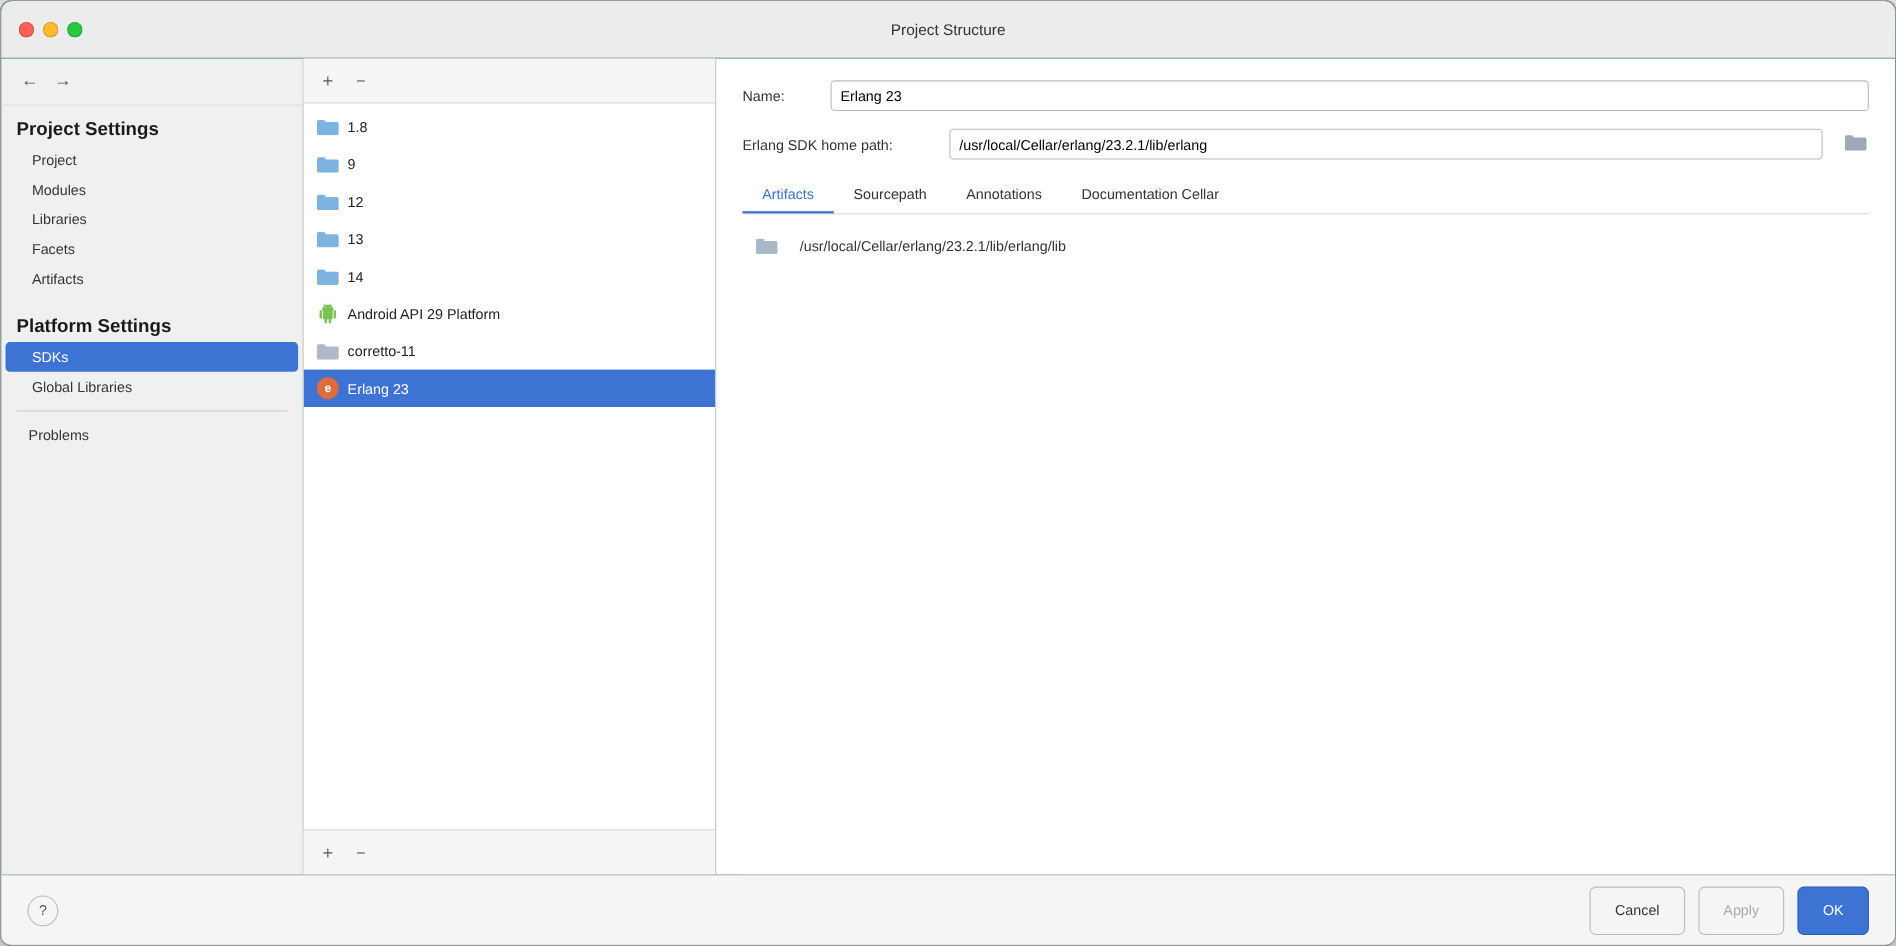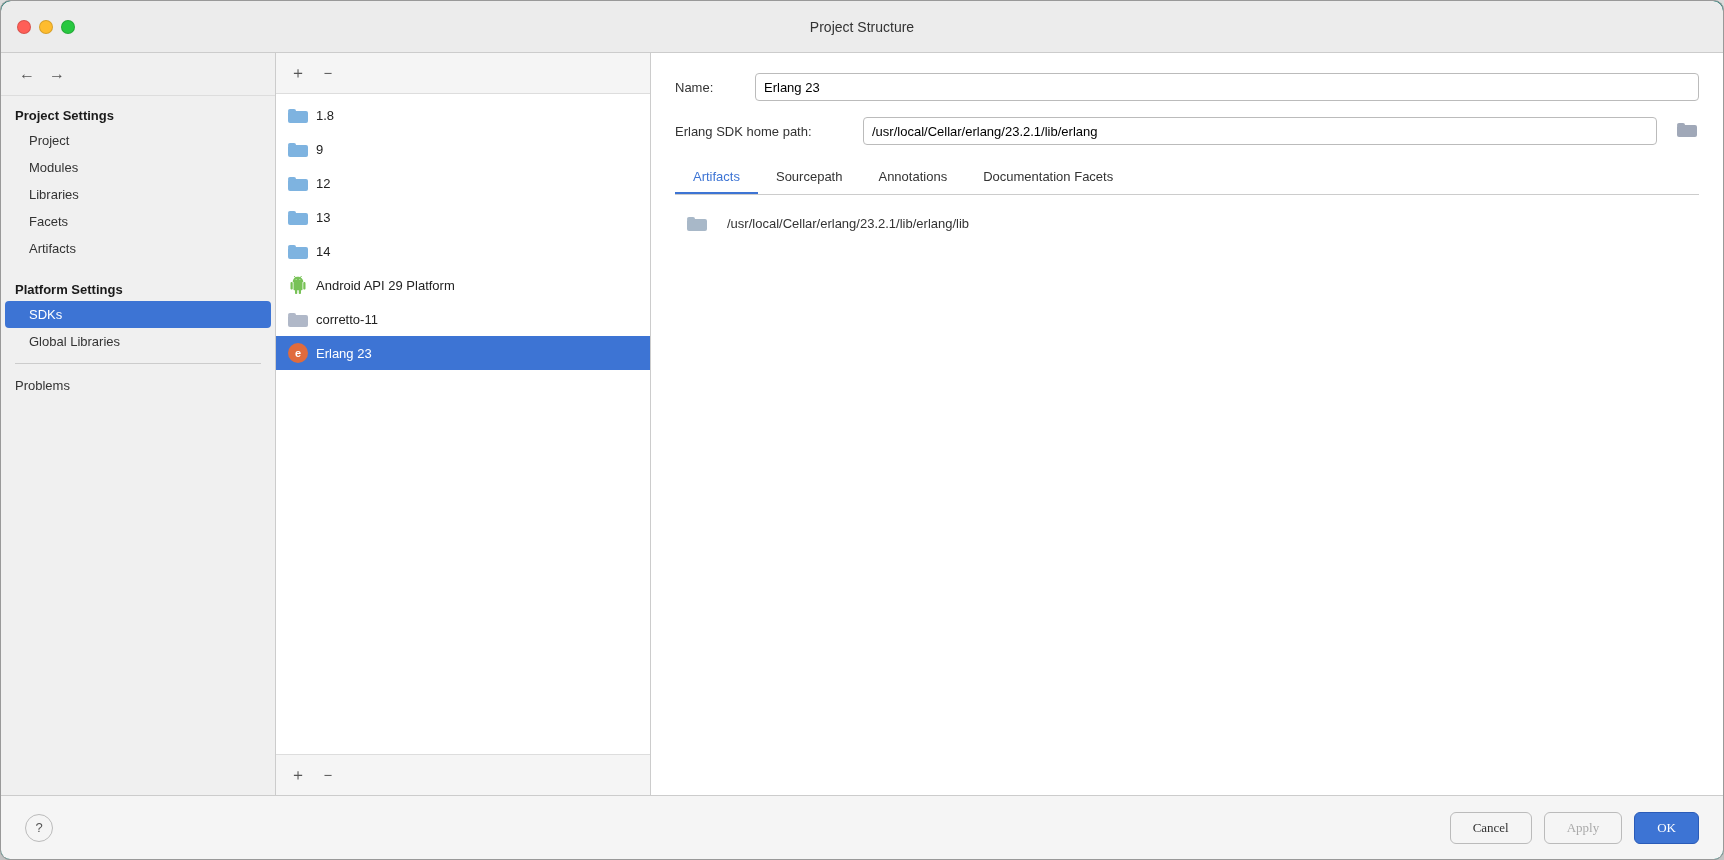--- a/index.html
+++ b/index.html
@@ -77,21 +77,21 @@
     .nav-arrow {
       background: none;
       border: none;
       cursor: pointer;
       font-size: 16px;
       color: #555;
       padding: 2px 4px;
     }
     .sidebar-section-header {
       font-weight: 700;
-      font-size: 13px;
+      font-size: 17px;
       color: #1a1a1a;
       padding: 12px 14px 4px 14px;
     }
     .sidebar-item {
       padding: 6px 14px 6px 28px;
       cursor: pointer;
       color: #333;
       font-size: 13px;
     }
     .sidebar-item.active {
@@ -286,26 +286,26 @@
       height: 64px;
       background: #f5f5f5;
       border-top: 1px solid #ccc;
       display: flex;
       align-items: center;
       justify-content: flex-end;
       padding: 0 24px;
       gap: 12px;
     }
     .btn {
-      height: 32px;
+      height: 44px;
       padding: 0 22px;
       border-radius: 6px;
       font-size: 13px;
       cursor: pointer;
-      font-family: Liberation Serif, serif;
+      font-family: Liberation Sans, sans-serif;
     }
     .btn-cancel {
       background: #f5f5f5;
       border: 1px solid #bbb;
       color: #333;
     }
     .btn-apply {
       background: #f5f5f5;
       border: 1px solid #bbb;
       color: #aaa;
@@ -377,21 +377,21 @@
 
       <div class="sidebar-item active">
         <span>SDKs</span>
       </div>
       <div class="sidebar-item">
         <span>Global Libraries</span>
       </div>
 
       <div class="sidebar-divider"></div>
 
-      <div class="sidebar-item" style="padding-left:14px;">
+      <div class="sidebar-item" style="padding-left:25px;">
         <span>Problems</span>
       </div>
     </div>
 
     <div class="middle-panel">
       <div class="toolbar">
         <button class="toolbar-btn" title="Add">＋</button>
         <button class="toolbar-btn" title="Remove">－</button>
       </div>
 
@@ -506,21 +506,21 @@
           <div class="tab active">
             <span>Artifacts</span>
           </div>
           <div class="tab">
             <span>Sourcepath</span>
           </div>
           <div class="tab">
             <span>Annotations</span>
           </div>
           <div class="tab">
-            <span>Documentation Facets</span>
+            <span>Documentation Cellar</span>
           </div>
         </div>
 
         <div class="tab-content">
           <div class="path-entry">
             <div style="position:relative; width:20px; height:16px; flex-shrink:0;">
               <svg width="20" height="16" viewBox="0 0 20 16">
                 <rect x="0" y="4" width="20" height="12" rx="2" fill="#a8b8c8"></rect>
                 <rect x="0" y="2" width="8" height="4" rx="2" fill="#a8b8c8"></rect>
               </svg>

